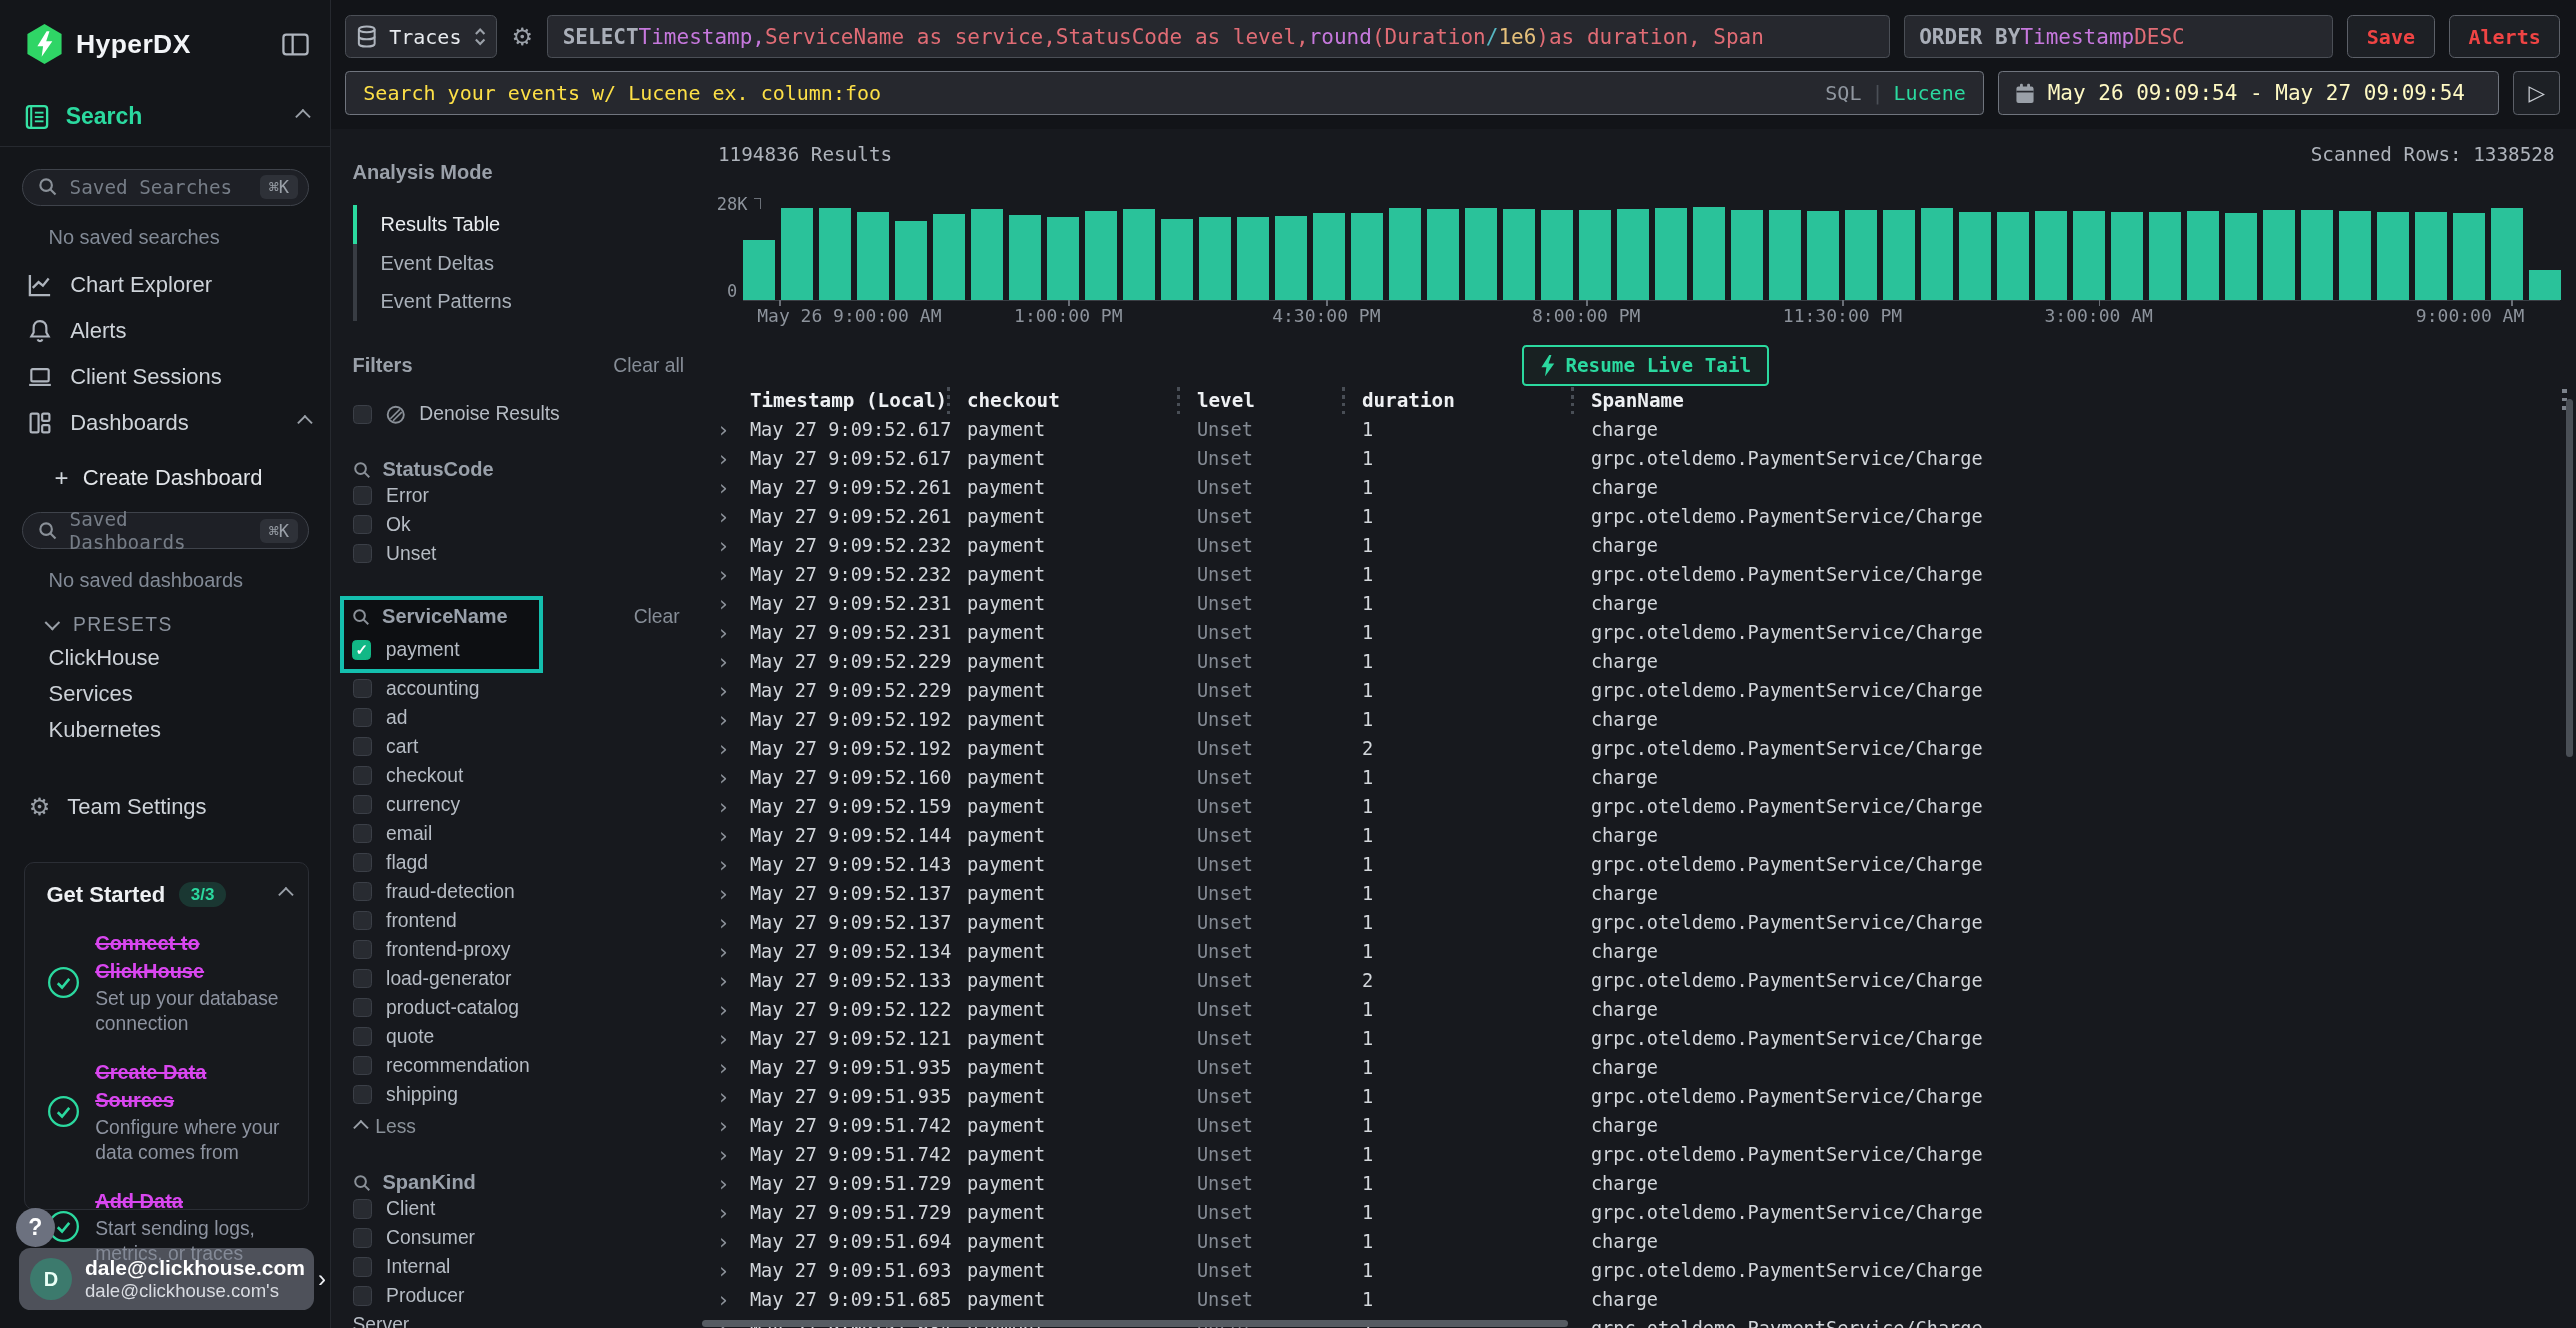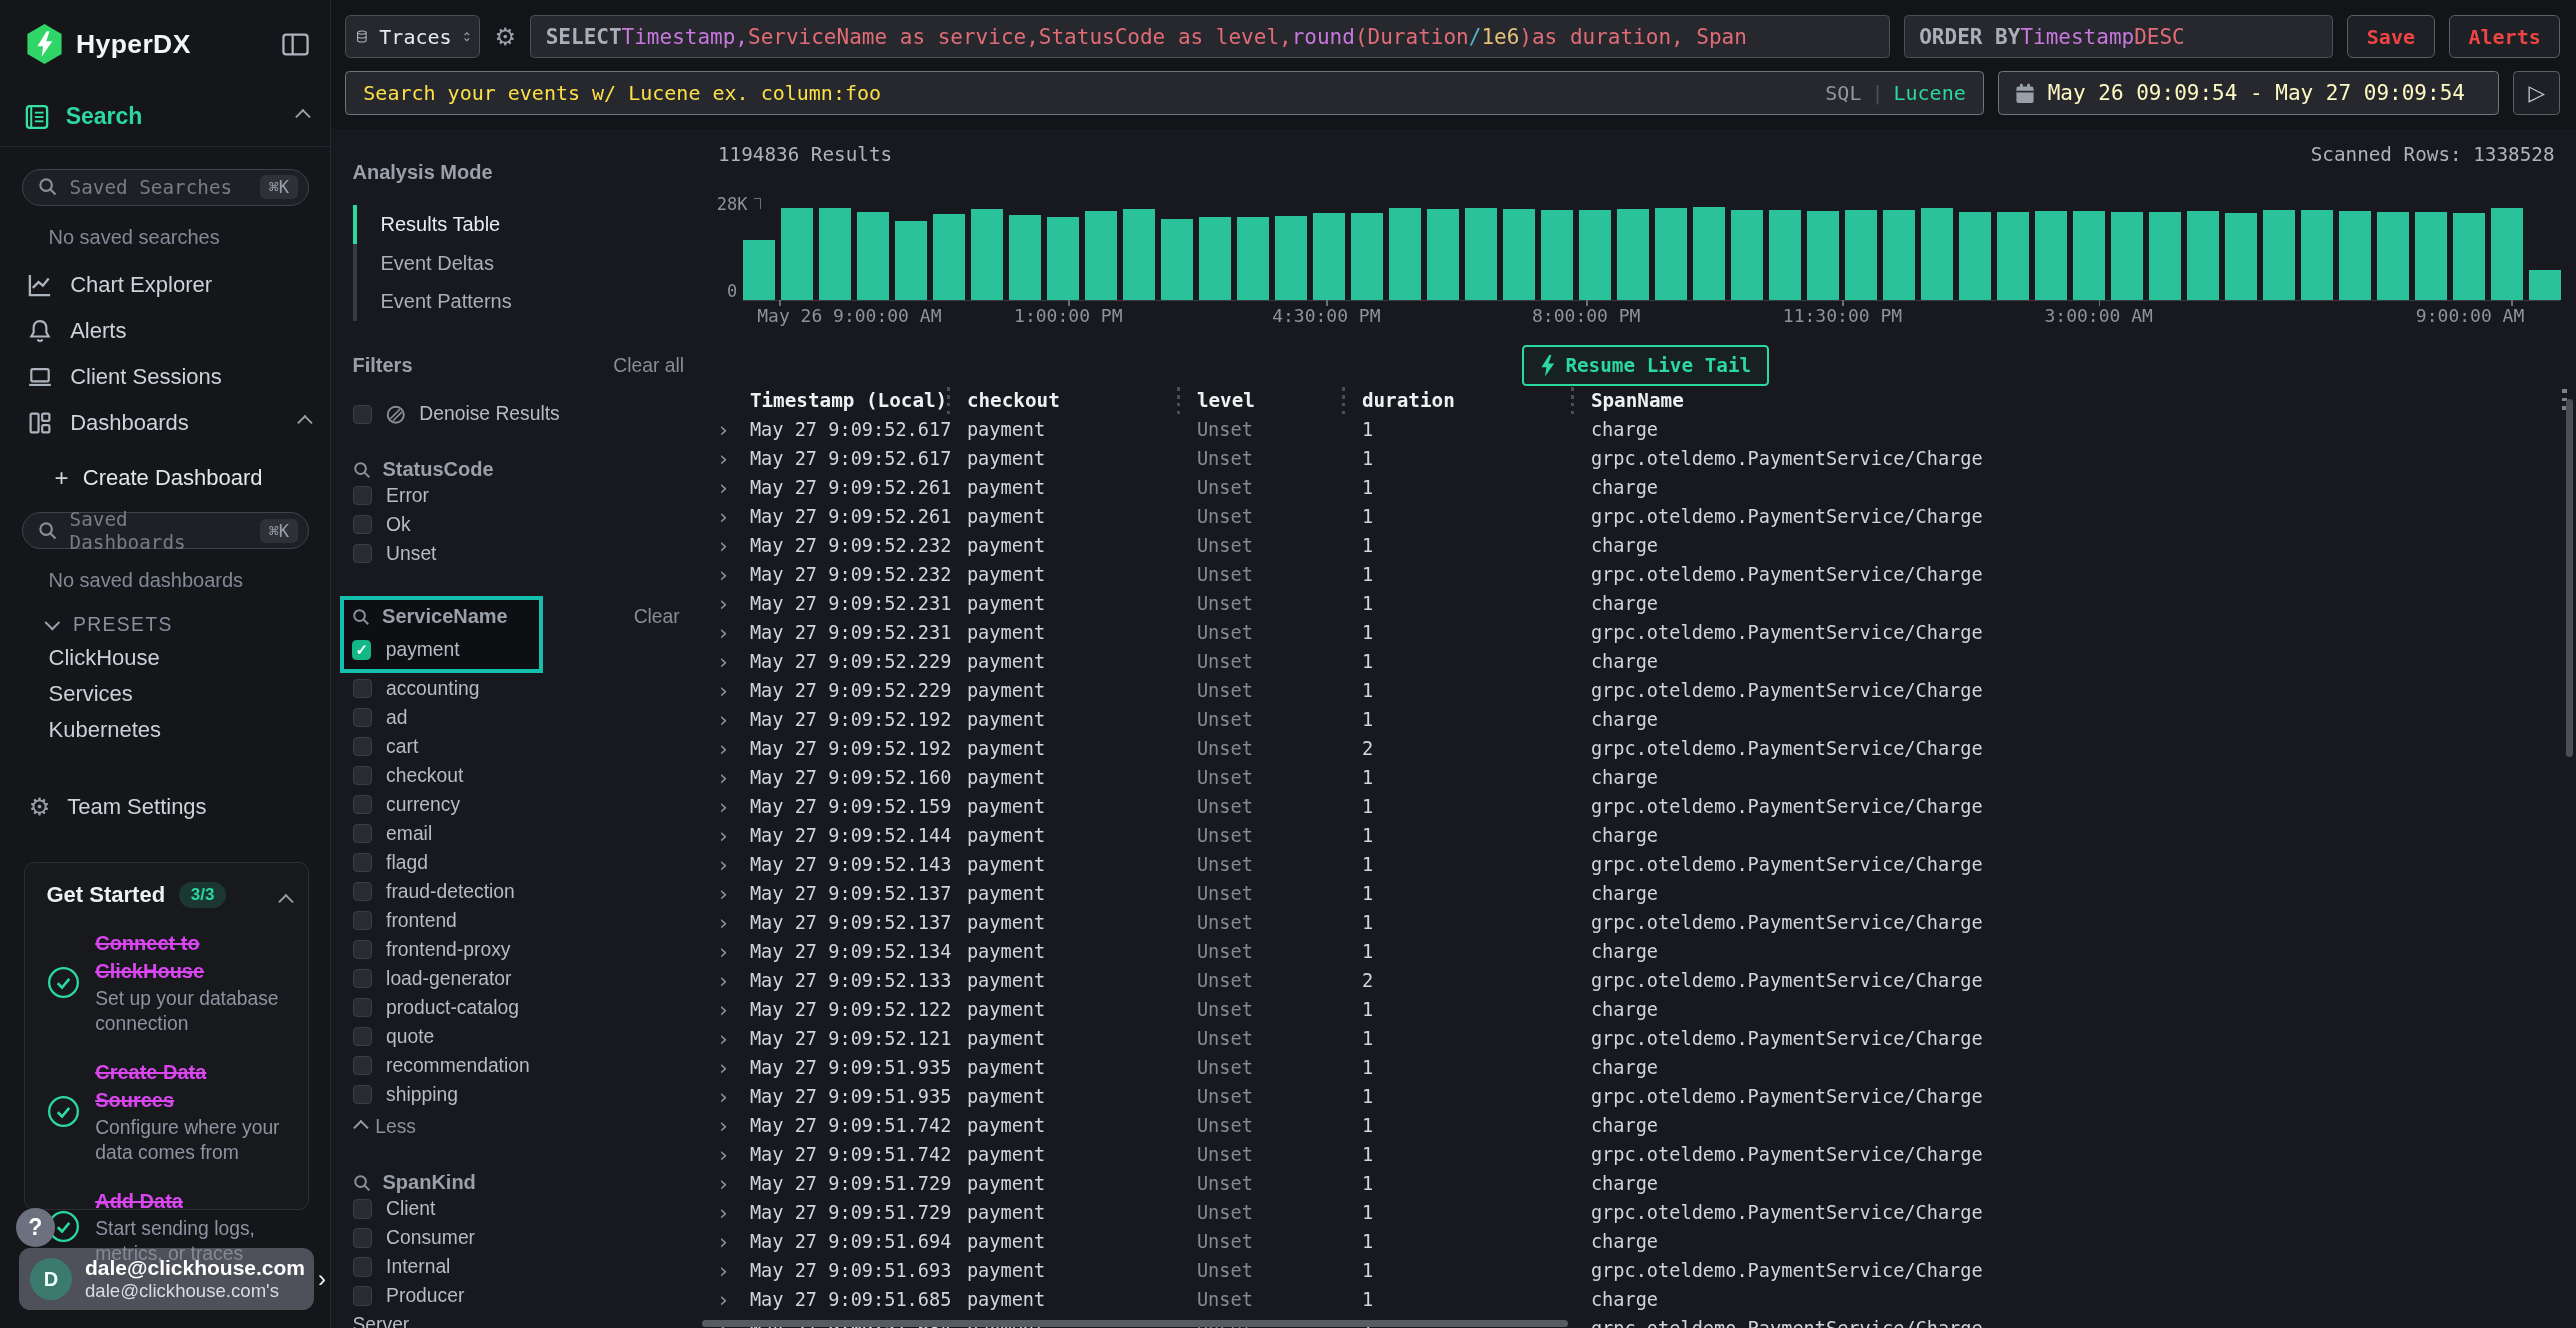--- a/index.html
+++ b/index.html
@@ -26,38 +26,38 @@
   .kbd{background:#2e3138;border-radius:5.7px;color:#9aa0a8;font-size:17px;padding:2.1px 8.6px;font-family:"DejaVu Sans Mono",monospace}
   .none-txt{font-size:20px;color:#828a96;margin:20px 0 13px 27px}
   .nav-item{display:flex;align-items:center;gap:17px;height:46px;padding-left:5.7px;font-size:22px;color:#ced3d9;cursor:pointer}
   .nav-item .grow{flex:1}
   .create-dash{display:flex;align-items:center;gap:14.3px;margin:18.6px 0 20px 33px;font-size:22px;color:#e3e6ea;cursor:pointer}
   .plus{font-size:24px;color:#cfd4da}
   .presets-row{display:flex;align-items:center;gap:13px;margin:21.5px 0 4.3px 27px;font-size:19.3px;letter-spacing:1.4px;color:#8a919c}
   .preset-item{font-size:22px;color:#ccd1d7;line-height:36px;margin-left:27px;cursor:pointer}
   .team-row{display:flex;align-items:center;gap:17px;margin:46px 0 0 7.2px;font-size:22px;color:#ced3d9;cursor:pointer}
   .gs-card{position:absolute;left:24px;right:21.5px;top:862px;height:348px;border:1.4px solid #2b2e35;border-radius:10px;padding:18.6px 18.6px 0 21.5px;background:#17191d}
-  .gs-head{display:flex;align-items:flex-end;gap:14.3px}
+  .gs-head{display:flex;align-items:center;gap:14.3px}
   .gs-title{font-size:22px;font-weight:bold;color:#eef0f3}
   .gs-badge{background:rgba(43,217,159,.16);color:var(--accent);font-size:17px;font-weight:bold;border-radius:14.3px;padding:2.9px 11.4px}
   .gs-item{display:flex;gap:15.7px;margin-top:21.5px}
   .gs-item .tcol{flex:1}
   .gs-item .t{font-size:20px;font-weight:bold;color:#d946ef;text-decoration:line-through;line-height:28px}
   .gs-item .d{font-size:19.3px;color:#8d93a0;line-height:25px;margin-top:1.4px}
   .help-btn{position:absolute;left:15.7px;top:1208px;width:39px;height:39px;border-radius:50%;background:#6c717f;color:#fff;font-size:23px;font-weight:bold;display:flex;align-items:center;justify-content:center;cursor:pointer}
   .user-pill{position:absolute;left:18.6px;top:1248px;width:295px;height:62px;background:rgba(126,131,144,.55);border-radius:11.4px;display:flex;align-items:center;gap:13px;padding:0 11.4px;cursor:pointer}
   .avatar{width:42px;height:42px;border-radius:50%;background:#3c7a6d;color:#eafff6;font-size:20px;font-weight:bold;display:flex;align-items:center;justify-content:center;flex:0 0 auto}
   .user-pill .l1{font-size:21px;font-weight:bold;color:#fff;line-height:24px}
   .user-pill .l2{font-size:18.6px;color:#d9dce2;line-height:21.5px}
   .user-pill .chev{margin-left:auto;font-size:24px;color:#eceef2}
 
   
   .topbar{position:absolute;left:331px;top:0;width:2245px;height:129px;background:var(--top)}
   .row1{display:flex;align-items:center;gap:14.3px;padding:11.4px 15.7px 0 14.3px;height:62px}
-  .src-select{display:flex;align-items:center;gap:11.4px;width:135px;height:43px;background:var(--box);border:1.4px solid var(--border);border-radius:5.7px;padding:0 8.6px 0 10px;cursor:pointer}
+  .src-select{display:flex;align-items:center;gap:11.4px;width:152px;height:43px;background:var(--box);border:1.4px solid var(--border);border-radius:5.7px;padding:0 8.6px 0 10px;cursor:pointer}
   .src-select .v{font-family:"DejaVu Sans Mono",monospace;font-size:20px;color:#e8ebef;flex:1}
   .gear{font-size:24px;color:#9aa0a8;cursor:pointer;line-height:1}
   .code-box{height:43px;background:var(--box);border:1.4px solid var(--border);border-radius:4.3px;display:flex;align-items:center;padding:0 14.3px;font-family:"DejaVu Sans Mono",monospace;font-size:21px;white-space:nowrap;overflow:hidden}
   .sql-box{flex:1}
   .order-box{width:429px;flex:0 0 auto}
   .tok-kw{color:#a9aeb8;font-weight:bold}
   .tok-type{color:#c678dd}
   .tok-field{color:#e06c75}
   .tok-func{color:#c678dd}
   .tok-op{color:#56b6c2}

